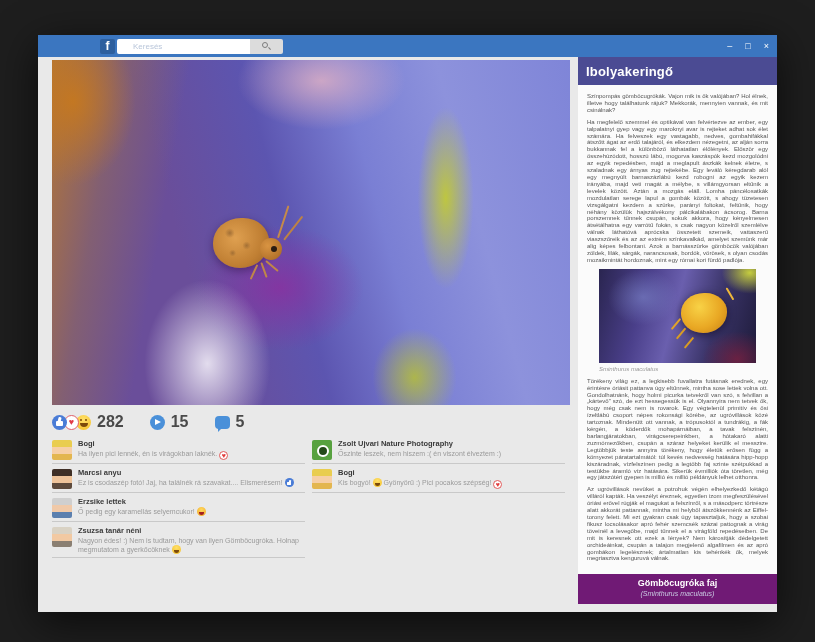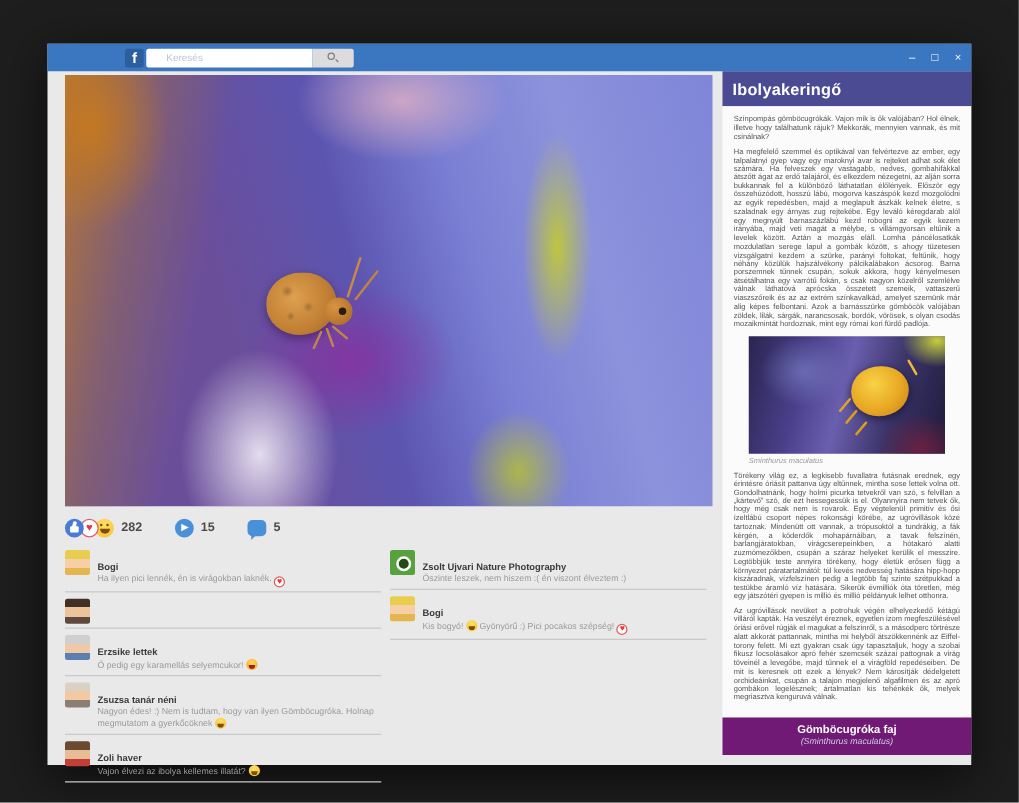--- a/index.html
+++ b/index.html
@@ -68,37 +68,37 @@
   .r-like { background:#4a7cd6; z-index:3; }
   .r-like::before { content:""; position:absolute; left:4px; top:6px; width:7px; height:5px; background:#fff; border-radius:1px; }
   .r-like::after { content:""; position:absolute; left:6px; top:2px; width:2.5px; height:6px; background:#fff; border-radius:1px; transform:rotate(14deg); }
   .r-love { background:#fff; border:1px solid #e0606a; margin-left:-3px; z-index:2;
             color:#e23b48; font-size:9px; line-height:13px; text-align:center; }
   .r-haha { background:radial-gradient(circle at 50% 30%, #ffe06a, #f5c027); margin-left:-3px; z-index:1; }
   .r-haha::before { content:""; position:absolute; left:3.5px; top:8px; width:8px; height:4px;
                     background:#7c4a0a; border-radius:0 0 8px 8px; }
   .r-haha::after { content:""; position:absolute; left:4px; top:4.5px; width:2px; height:2px; background:#7c4a0a;
                    border-radius:50%; box-shadow:5px 0 0 #7c4a0a; }
-  .r-count { font-size:10px; font-weight:bold; color:#4a4a4a; margin-left:6px; cursor:pointer; }
+  .r-count { font-size:16px; font-weight:bold; color:#4a4a4a; margin-left:6px; cursor:pointer; }
   .r-share { background:#4a90d9; margin-left:26px; }
   .r-share::before { content:""; position:absolute; left:5px; top:4px; width:0; height:0;
                      border-left:6px solid #fff; border-top:3.5px solid transparent; border-bottom:3.5px solid transparent; }
   .r-bubble { width:15px; height:13px; border-radius:4px; background:#4a90d9; position:relative; margin-left:26px; cursor:pointer; }
   .r-bubble::after { content:""; position:absolute; left:3px; bottom:-3px; width:0; height:0;
                      border-top:4px solid #4a90d9; border-right:4px solid transparent; }
 
   
   .comments { display:flex; gap:7px; margin-top:2px; }
   .c-col { width:253px; }
   .c-row { display:flex; padding:4px 0 3px 0; border-bottom:1px solid #c9c9c9; }
   .c-av { width:20px; height:20px; border-radius:2px; flex:none; margin-right:6px; margin-top:1px; cursor:pointer; }
   .c-av.logo { position:relative; }
   .c-av.logo::after { content:""; position:absolute; left:5px; top:5px; width:8px; height:8px;
                       border:2px solid #fff; border-radius:50%; background:#234a18; }
-  .c-name { font-size:7.5px; font-weight:bold; color:#3a3a3a; line-height:10px; cursor:pointer;margin-top:10px; }
+  .c-name { font-size:7.5px; font-weight:bold; color:#3a3a3a; line-height:10px; cursor:pointer; }
   .c-text { font-size:7px; color:#9a9a9a; line-height:9px; }
   .emo { width:9px; height:9px; border-radius:50%; display:inline-block; vertical-align:-2px; position:relative; }
   .emo-laugh, .emo-wink { background:radial-gradient(circle at 50% 30%, #ffe06a, #f2bd22); }
   .emo-laugh::after, .emo-wink::after { content:""; position:absolute; left:2px; top:5px; width:5px; height:2.5px;
                     background:#7c4a0a; border-radius:0 0 5px 5px; }
   .emo-heart { background:#fff; border:1px solid #e05a5a; color:#e23b3b; font-size:7px; line-height:8px; text-align:center; }
   .emo-heart-eyes { background:radial-gradient(circle at 50% 32%, #ffd95e, #f0a322); }
   .emo-heart-eyes::after { content:""; position:absolute; left:2px; top:5px; width:5px; height:2.5px;
                     background:#a31f1f; border-radius:0 0 5px 5px; }
   .emo-blue-like { background:#4a7cd6; }
@@ -179,40 +179,37 @@
         <div class="c-col" id="col-left">
             <div class="c-row">
               <div class="c-av" style="background: linear-gradient(rgb(233, 205, 79) 0px, rgb(233, 205, 79) 35%, rgb(246, 207, 166) 35%, rgb(246, 207, 166) 72%, rgb(227, 182, 79) 72%, rgb(227, 182, 79) 100%);"></div>
               <div>
                 <div class="c-name">Bogi</div>
                 <div class="c-text">Ha ilyen pici lennék, én is virágokban laknék. <span class="emo emo-heart">♥</span></div>
               </div>
             </div>
             <div class="c-row">
               <div class="c-av" style="background: linear-gradient(rgb(63, 47, 38) 0px, rgb(63, 47, 38) 35%, rgb(238, 195, 154) 35%, rgb(238, 195, 154) 72%, rgb(93, 74, 60) 72%, rgb(93, 74, 60) 100%);"></div>
+              <div>
+                <div class="c-name">Marcsi anyu</div>
+                <div class="c-text">Ez is csodaszép fotó! Jaj, ha találnék rá szavakat.... Elismerésem! <span class="emo emo-blue-like"></span></div>
+              </div>
             </div>
             <div class="c-row">
               <div class="c-av" style="background: linear-gradient(rgb(207, 207, 207) 0px, rgb(207, 207, 207) 35%, rgb(240, 201, 168) 35%, rgb(240, 201, 168) 72%, rgb(91, 127, 174) 72%, rgb(91, 127, 174) 100%);"></div>
               <div>
                 <div class="c-name">Erzsike lettek</div>
                 <div class="c-text">Ő pedig egy karamellás selyemcukor! <span class="emo emo-heart-eyes"></span></div>
               </div>
             </div>
             <div class="c-row">
               <div class="c-av" style="background: linear-gradient(rgb(217, 210, 196) 0px, rgb(217, 210, 196) 35%, rgb(242, 201, 162) 35%, rgb(242, 201, 162) 72%, rgb(138, 127, 114) 72%, rgb(138, 127, 114) 100%);"></div>
               <div>
                 <div class="c-name">Zsuzsa tanár néni</div>
                 <div class="c-text">Nagyon édes! :) Nem is tudtam, hogy van ilyen Gömböcugróka. Holnap megmutatom a gyerkőcöknek <span class="emo emo-laugh"></span></div>
-              </div>
-            </div>
-            <div class="c-row">
-              <div class="c-av" style="background: linear-gradient(rgb(106, 74, 48) 0px, rgb(106, 74, 48) 35%, rgb(232, 189, 150) 35%, rgb(232, 189, 150) 72%, rgb(194, 63, 56) 72%, rgb(194, 63, 56) 100%);"></div>
-              <div>
-                <div class="c-name">Zoli haver</div>
-                <div class="c-text">Vajon élvezi az ibolya kellemes illatát? <span class="emo emo-wink"></span></div>
               </div>
             </div>
           </div>
         <div class="c-col" id="col-right">
             <div class="c-row">
               <div class="c-av logo" style="background: rgb(87, 161, 63);"></div>
               <div>
                 <div class="c-name">Zsolt Ujvari Nature Photography</div>
                 <div class="c-text">Őszinte leszek, nem hiszem :( én viszont élveztem :)</div>
               </div>

